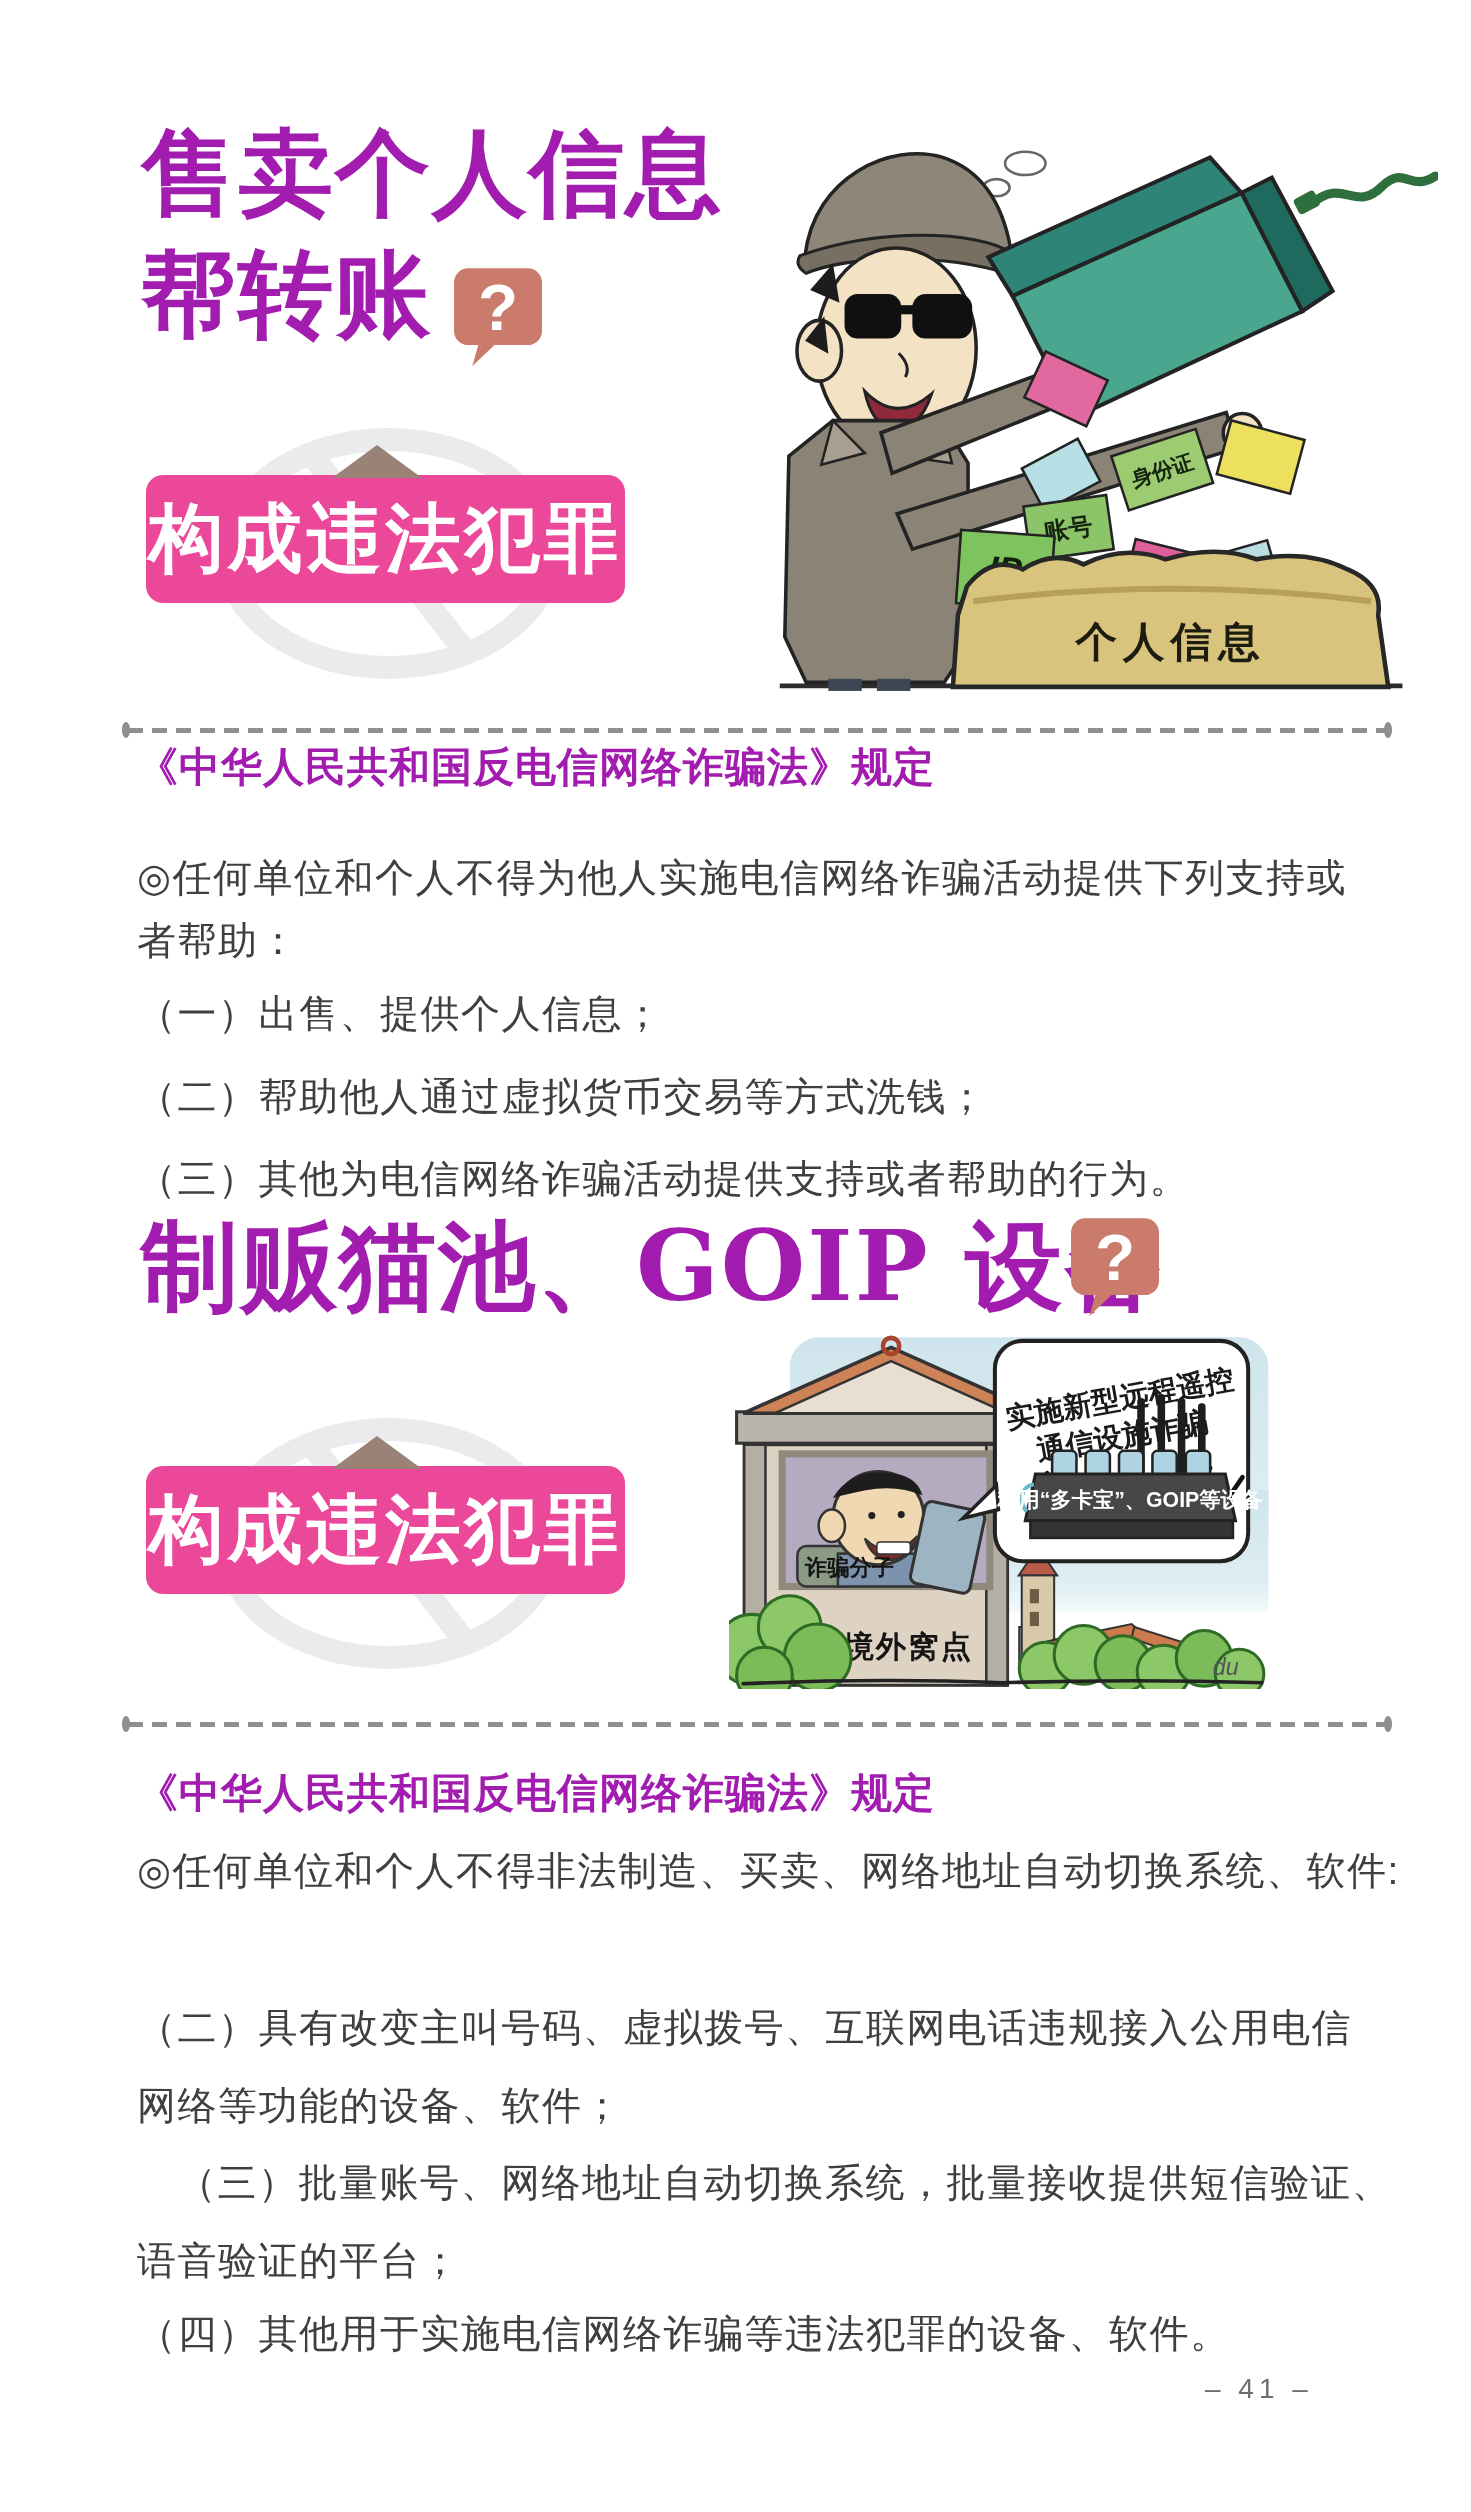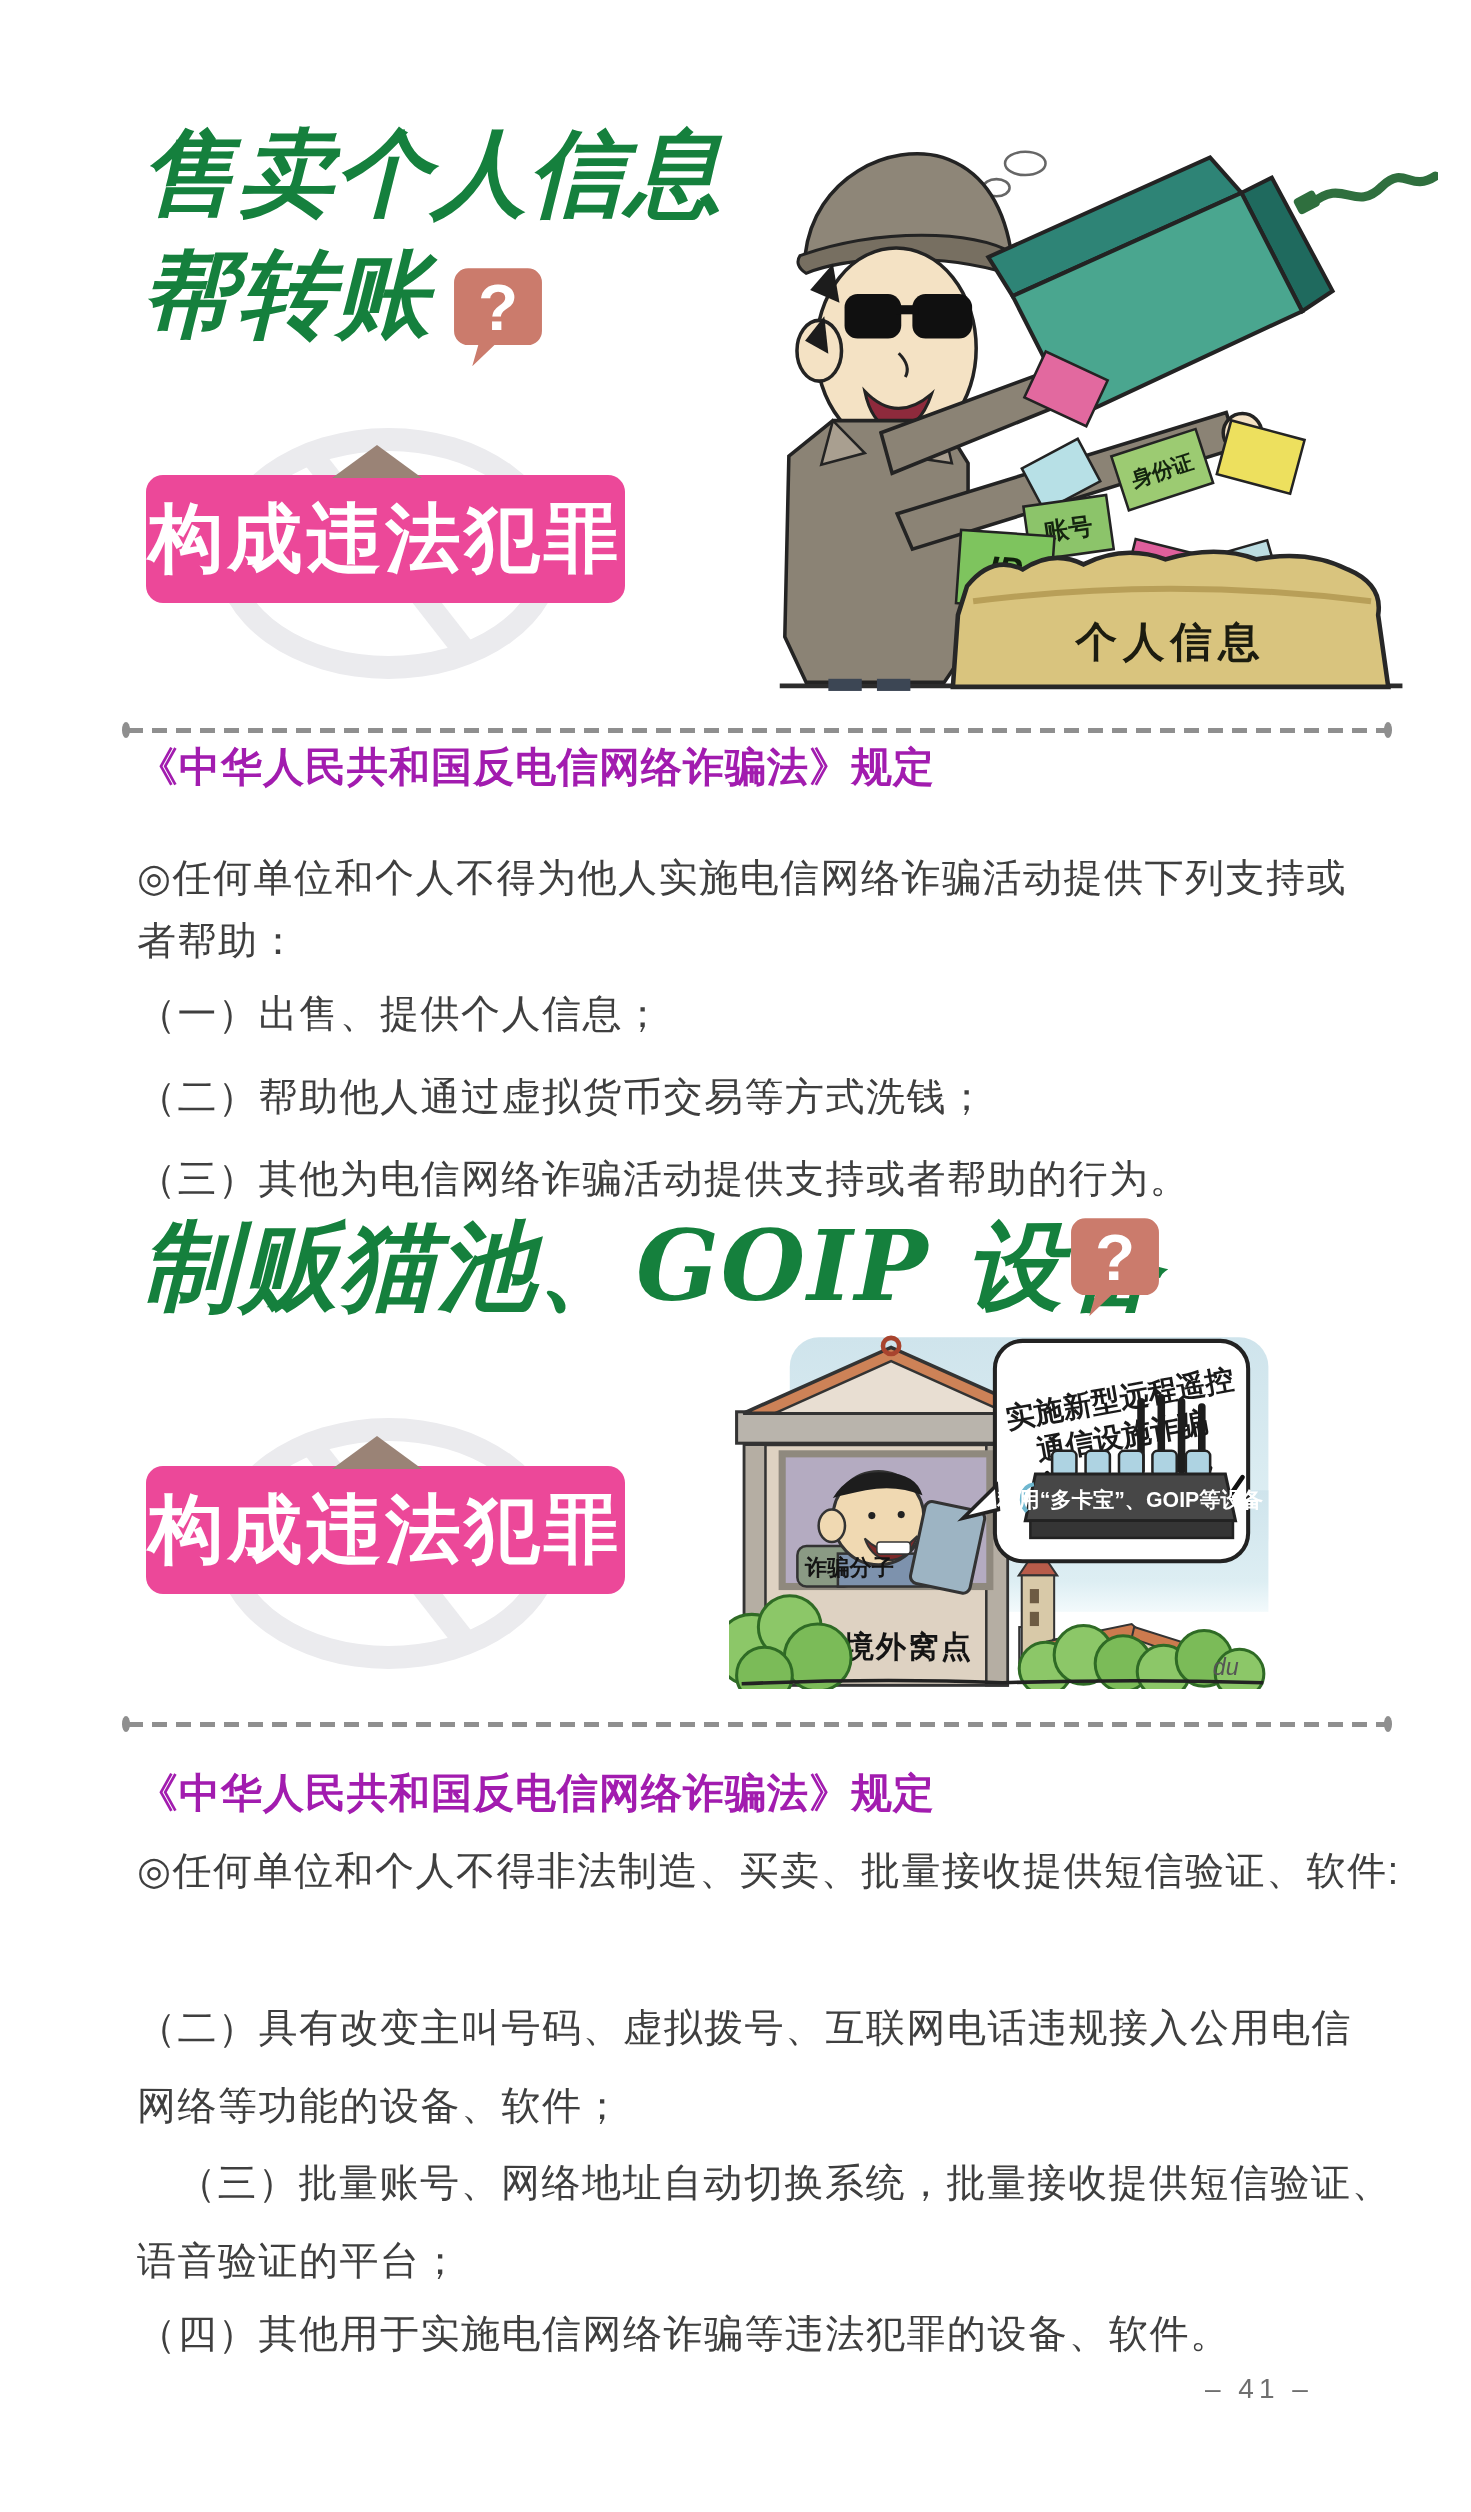--- a/index.html
+++ b/index.html
@@ -2,22 +2,22 @@
 <html style="font-size:8px"><head>
 <meta charset="utf-8">
 <style>
   html,body { margin:0; padding:0; background:#ffffff; }
   .page {
     position:relative; width:1472px; height:2512px; background:#ffffff;
     overflow:hidden; font-family:"Liberation Sans","DejaVu Sans",sans-serif;
   }
   
   .big-title {
-    position:absolute; color:#15803d; font-family:"DejaVu Serif","Liberation Serif",serif;
-    font-weight:700; font-size:95px; line-height:121px; letter-spacing:2px; white-space:nowrap;font-style:italic;
+    position:absolute; color:#a21caf; font-family:"DejaVu Serif","Liberation Serif",serif;
+    font-weight:700; font-size:95px; line-height:121px; letter-spacing:2px; white-space:nowrap;
   }
   #title1 { left:141px; top:112px; }
   #title2 { left:141px; top:1206px; font-size:97px; }
   
   .qicon { position:absolute; width:96px; height:104px; }
   #qicon1 { left:450px; top:265px; }
   #qicon2 { left:1067px; top:1215px; }
   
   .nosign {
     position:absolute; width:347px; height:251px; box-sizing:border-box;
@@ -308,21 +308,21 @@
 
   <div class="nosign" id="nosign2"></div>
   <div class="badge" id="badge2">
     <div class="tail"></div>
     <div class="badge-label">构成违法犯罪</div>
   </div>
 
   <div class="divider" id="divider2"></div>
 
   <div class="law-head" style="top:1766px;">《中华人民共和国反电信网络诈骗法》规定</div>
-  <div class="law-line" style="top:1844px;">◎任何单位和个人不得非法制造、买卖、批量接收提供短信验证、软件:</div>
+  <div class="law-line" style="top:1844px;">◎任何单位和个人不得非法制造、买卖、网络地址自动切换系统、软件:</div>
   <div class="law-line" style="top:2001px;">（二）具有改变主叫号码、虚拟拨号、互联网电话违规接入公用电信</div>
   <div class="law-line" style="top:2079px;">网络等功能的设备、软件；</div>
   <div class="law-line" style="top:2156px;margin-left:40px;">（三）批量账号、网络地址自动切换系统，批量接收提供短信验证、</div>
   <div class="law-line" style="top:2234px;">语音验证的平台；</div>
   <div class="law-line" style="top:2307px;">（四）其他用于实施电信网络诈骗等违法犯罪的设备、软件。</div>
 
   <div class="page-number">– 41 –</div>
 
 </div>
 

